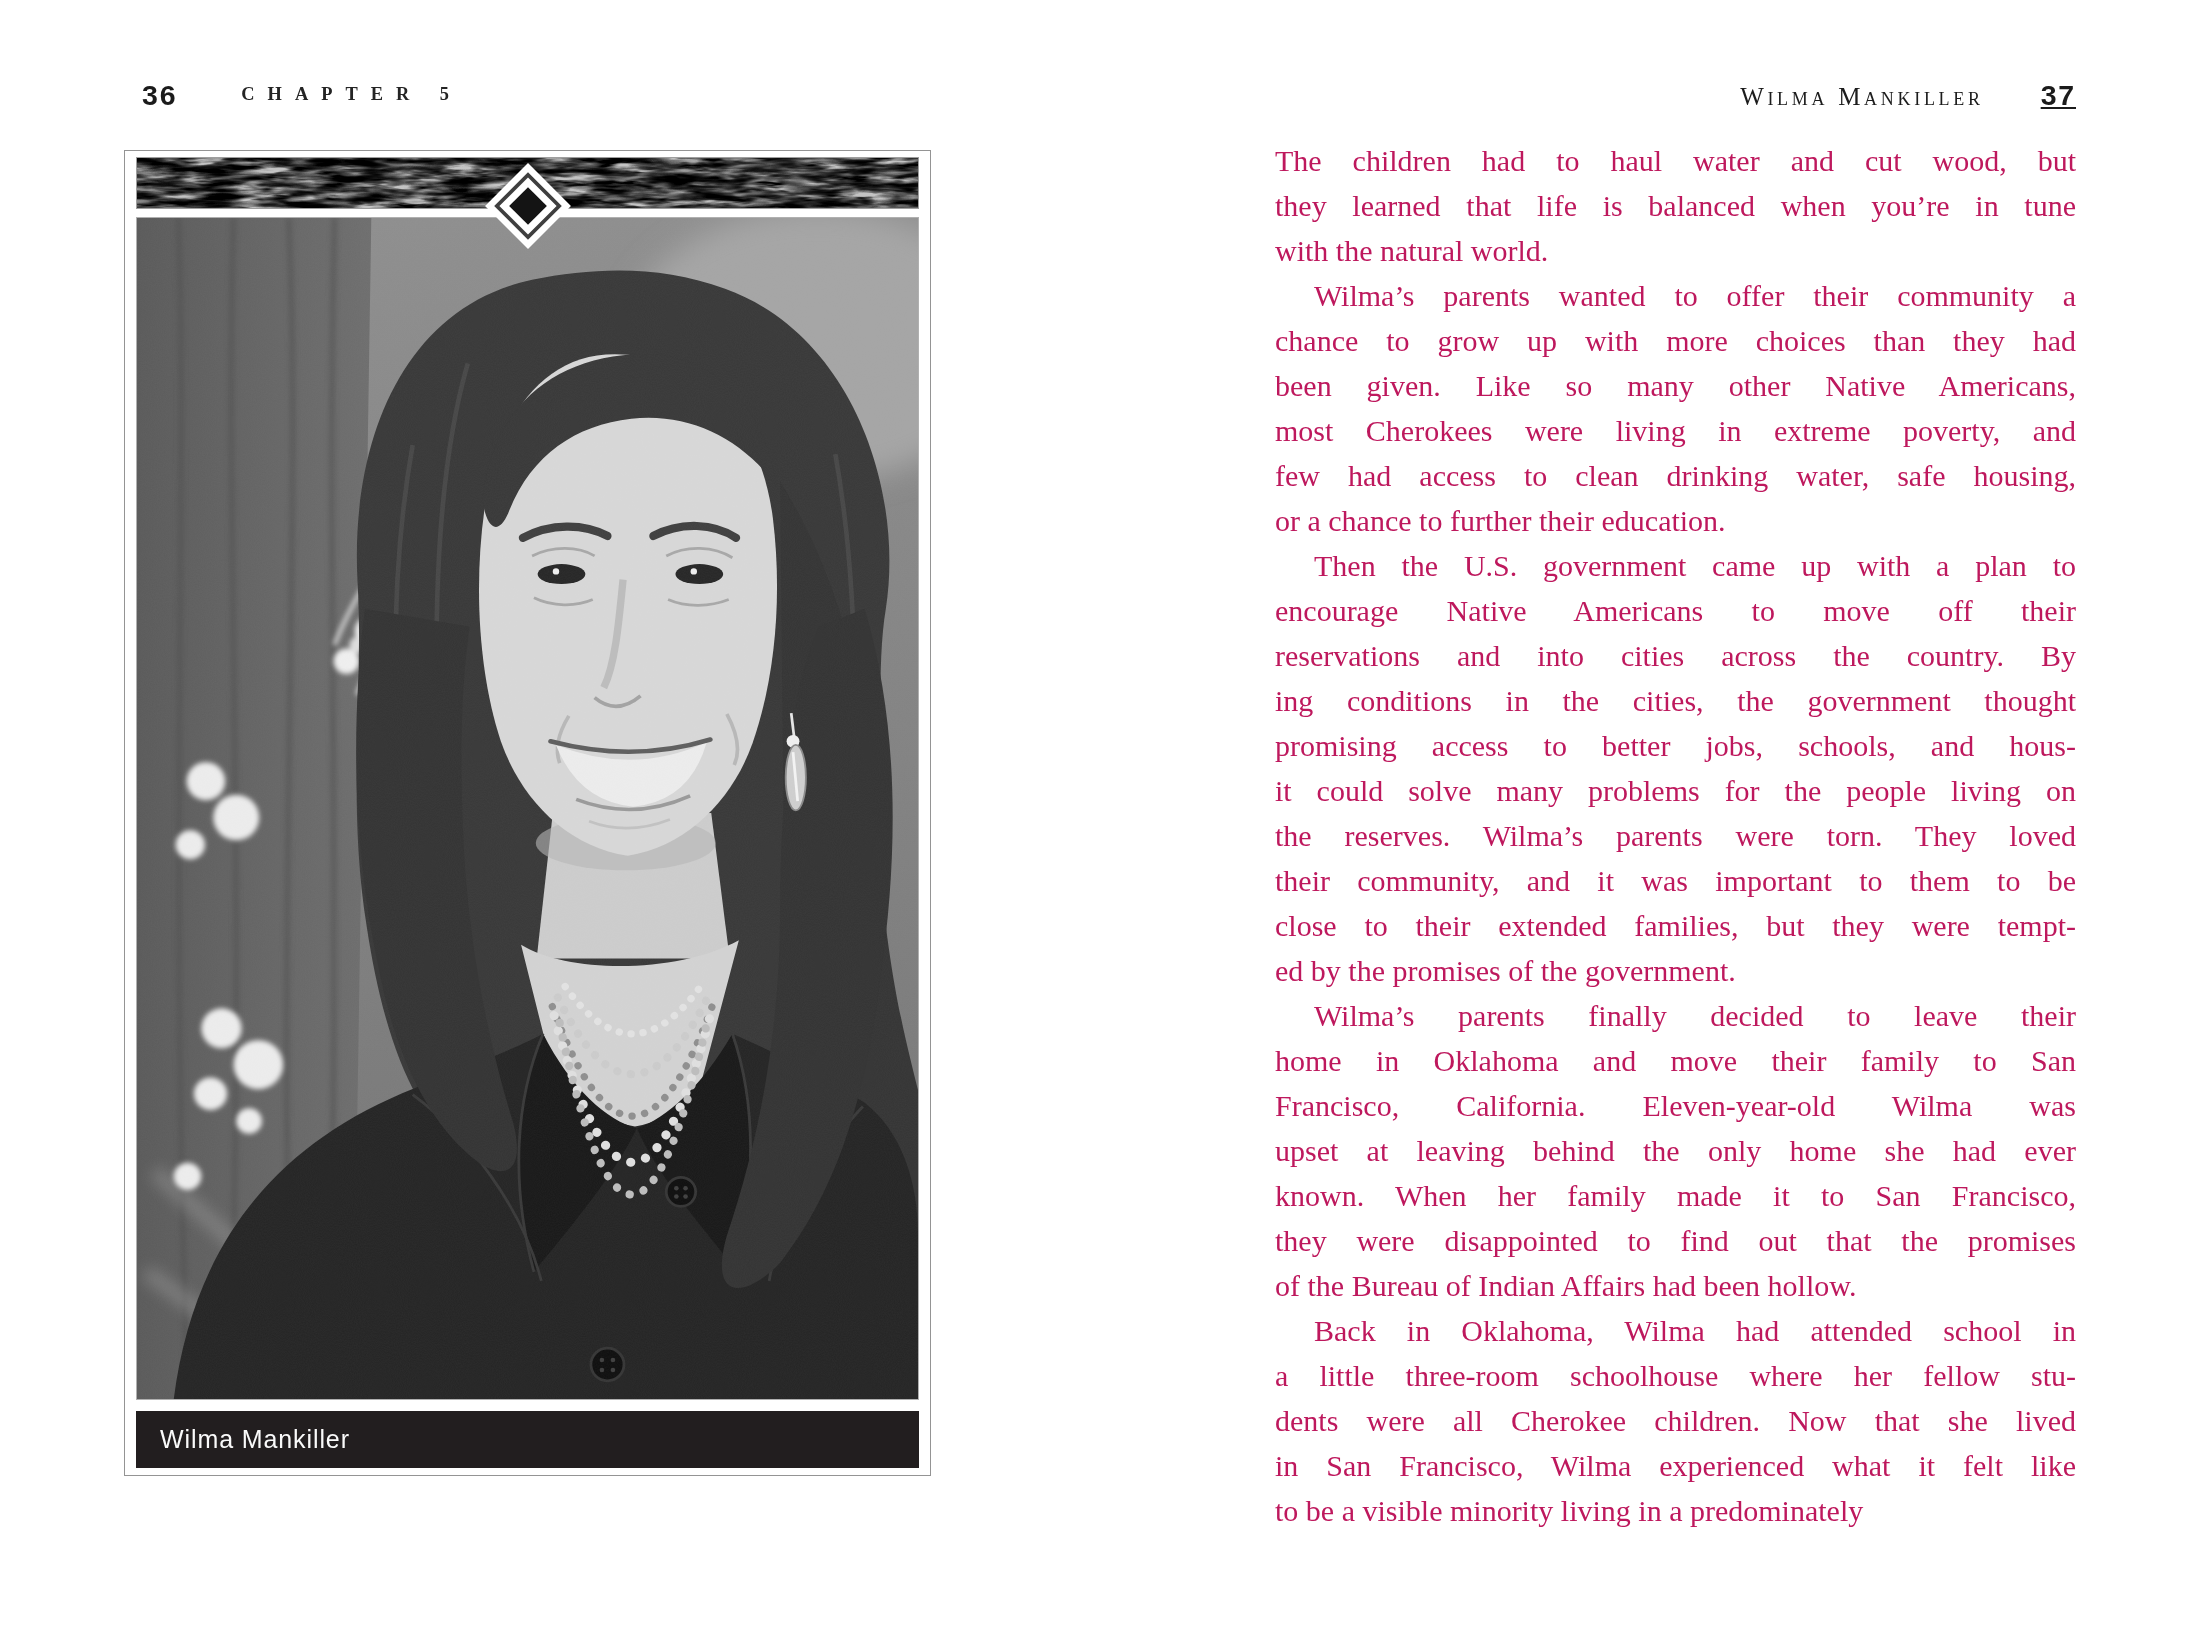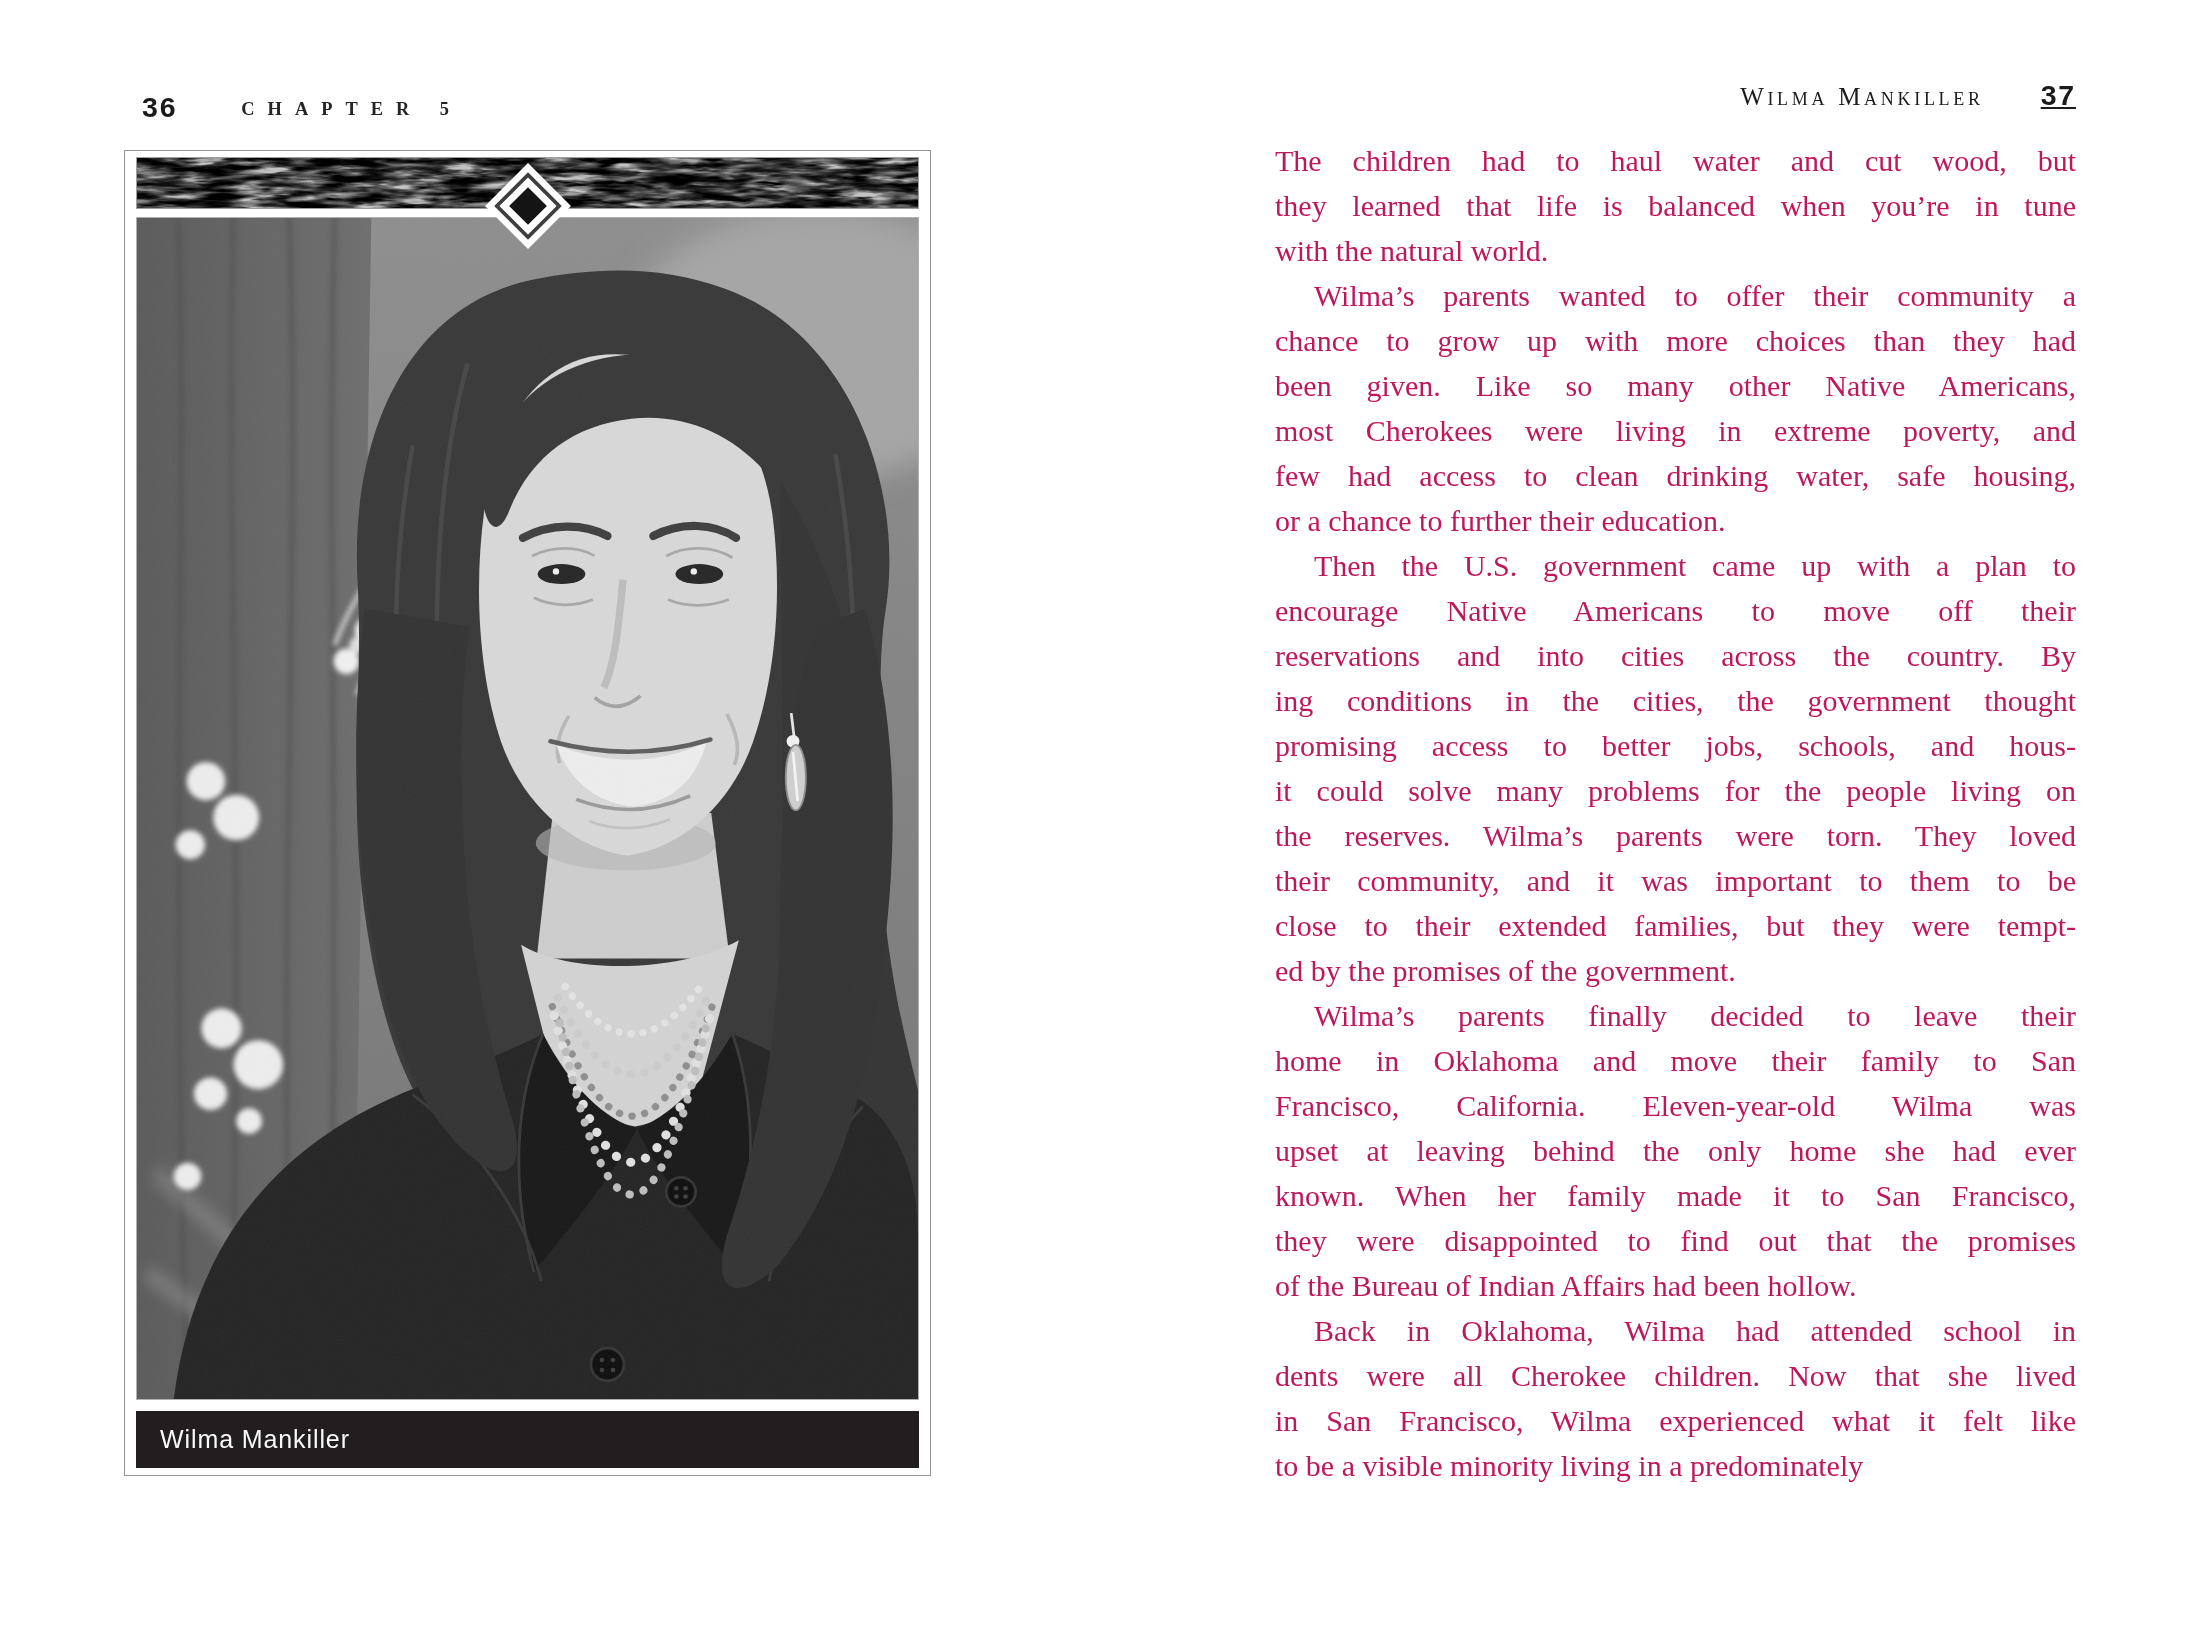--- a/index.html
+++ b/index.html
@@ -1,20 +1,20 @@
 <!DOCTYPE html>
 <html style="font-size:14.7px"><head>
 <meta charset="utf-8">
 <style>
   html,body{margin:0;padding:0;background:#ffffff;}
   #stage{position:relative;width:2204px;height:1653px;background:#ffffff;overflow:hidden;
          font-family:"Liberation Serif","DejaVu Serif",serif;color:#111;}
 
   
-  .lp-header{position:absolute;top:81px;left:142px;display:flex;align-items:flex-end;margin-top:12px;}
+  .lp-header{position:absolute;top:81px;left:142px;display:flex;align-items:center;}
   .page-num{font-family:"Liberation Sans",sans-serif;font-weight:700;font-size:28.5px;letter-spacing:1.8px;color:#1b1b1b;line-height:1;}
   .chapter-label{margin-left:64px;font-family:Liberation Serif, serif;font-weight:600;font-size:18.4px;
                  letter-spacing:13px;color:#242424;line-height:1.3;}
   .rp-header{position:absolute;top:81px;left:1275px;width:801px;display:flex;justify-content:flex-end;align-items:baseline;}
   .running-head{font-family:"Liberation Serif","DejaVu Serif",serif;font-variant:small-caps;font-size:25px;
                 letter-spacing:3.7px;color:#1c1c1c;line-height:1.1;}
   .rp-header .page-num{margin-left:57px;text-decoration:underline;}
 
   
   .figure{position:absolute;left:124px;top:150px;width:807px;height:1326px;border:1.8px solid #949494;background:#fff;box-sizing:border-box;}
@@ -278,20 +278,21 @@
         <div class="line">Wilma’s parents finally decided to leave their</div>
         <div class="line">home in Oklahoma and move their family to San</div>
         <div class="line">Francisco, California. Eleven-year-old Wilma was</div>
         <div class="line">upset at leaving behind the only home she had ever</div>
         <div class="line">known. When her family made it to San Francisco,</div>
         <div class="line">they were disappointed to find out that the promises</div>
         <div class="line last">of the Bureau of Indian Affairs had been hollow.</div>
       </div>
       <div class="para">
         <div class="line">Back in Oklahoma, Wilma had attended school in</div>
+        <div class="line">a little three-room schoolhouse where her fellow stu-</div>
         <div class="line">dents were all Cherokee children. Now that she lived</div>
         <div class="line">in San Francisco, Wilma experienced what it felt like</div>
         <div class="line last">to be a visible minority living in a predominately</div>
       </div>
     </div>
 
 </div>
 
 
 </body></html>

